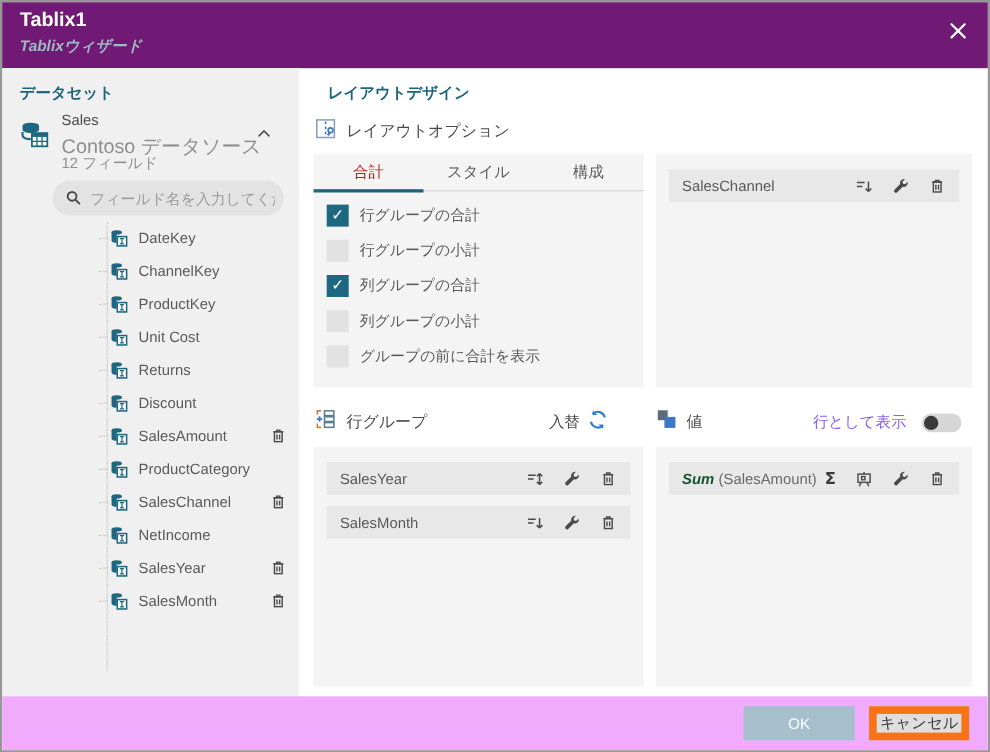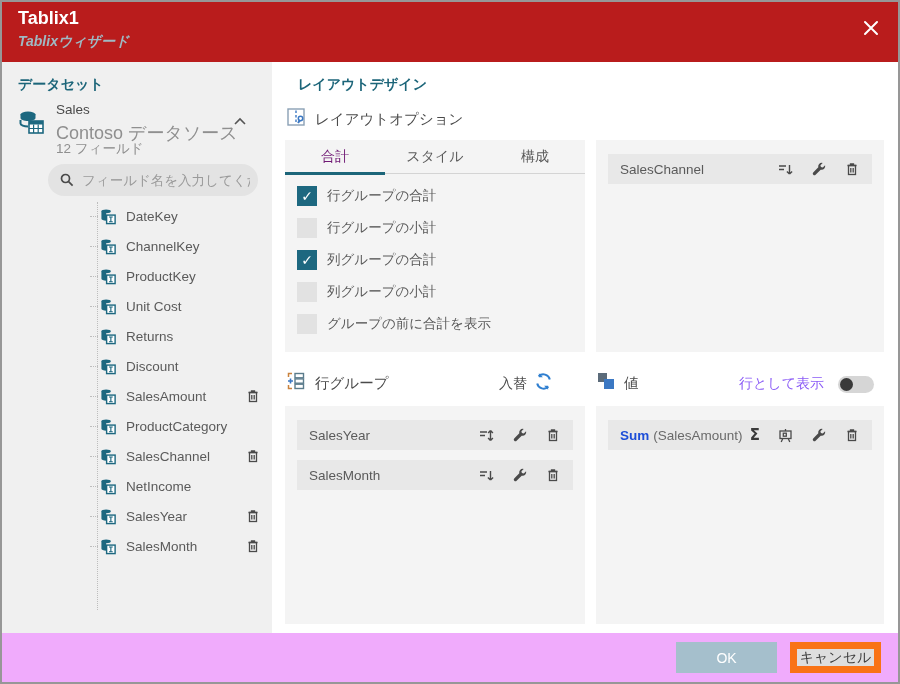--- a/index.html
+++ b/index.html
@@ -1,20 +1,20 @@
 <!DOCTYPE html>
 <html><head>
 <meta charset="utf-8">
 <style>
   * { margin:0; padding:0; box-sizing:border-box; }
   html,body { width:900px; height:684px; background:#fff; font-family:"Liberation Sans","DejaVu Sans",sans-serif; }
   .dialog { position:relative; width:900px; height:684px; background:#fff; border:2px solid #979797; overflow:hidden; }
 
   
-  .header { position:absolute; left:-2px; top:-2px; width:900px; height:62px; background:#b91c1c; }
+  .header { position:absolute; left:-2px; top:-2px; width:900px; height:62px; background:#701a75; }
   .header .title { position:absolute; left:18px; top:8px; color:#fff; font-size:18px; font-weight:bold; }
   .header .subtitle { position:absolute; left:18px; top:33px; color:#9fb9c3; font-size:14px; font-style:italic; font-weight:bold; }
   .close-btn { position:absolute; right:16px; top:17px; width:26px; height:26px; cursor:pointer; display:flex; align-items:center; justify-content:center; }
 
   
   .sidebar { position:absolute; left:0; top:60px; width:270px; height:571px; background:#f0f0f0; }
   .ds-heading { position:absolute; left:16px; top:14px; color:#1c6579; font-size:14px; font-weight:bold; }
   .dataset-node { position:absolute; left:14px; top:40px; width:244px; }
   .dataset-icon { position:absolute; left:2px; top:6px; }
   .ds-name { position:absolute; left:40px; top:0; font-size:13.5px; color:#4a4a4a; }
@@ -37,37 +37,37 @@
   .sec-title { color:#4a4a4a; font-size:14.5px; }
   .panel { position:absolute; background:#f4f4f4; }
   .p-l1 { left:283px; top:138px; width:300px; height:212px; }
   .p-r1 { left:594px; top:138px; width:288px; height:212px; }
   .p-l2 { left:283px; top:404px; width:300px; height:218px; }
   .p-r2 { left:594px; top:404px; width:288px; height:218px; }
 
   
   .tabs { display:flex; border-bottom:1px solid #d4d4d4; height:34px; }
   .tab { flex:1; text-align:center; font-size:14px; color:#5a5a5a; line-height:32px; cursor:pointer; position:relative; }
-  .tab.active { color:#701a75; }
+  .tab.active { color:#b91c1c; }
   .tab.active::after { content:""; position:absolute; left:0; right:0; bottom:-2px; height:3px; background:#1c6579; }
 
   
   .cb-row { display:flex; align-items:center; margin:11px 0 0 12px; height:21px; cursor:pointer; }
   .cb-box { width:20px; height:20px; background:#e2e2e2; margin-right:10px; display:flex; align-items:center; justify-content:center; }
   .cb-box.checked { background:#1d6880; color:#fff; font-size:14px; font-weight:bold; }
   .cb-label { font-size:13.5px; color:#5a5a5a; }
 
   
   .group-row { position:relative; margin:14px 12px 10px 12px; height:30px; background:#e8e8e8; display:flex; align-items:center; }
   .group-row + .group-row { margin-top:10px; }
   .gr-name { margin-left:12px; font-size:13.5px; color:#5a5a5a; flex:1; }
   .gr-icons { display:flex; align-items:center; gap:17px; margin-right:12px; }
   .gr-icons .gicon { cursor:pointer; display:flex; align-items:center; }
   .sigma { font-size:15px; color:#3a3a3a; font-weight:bold; cursor:pointer; font-family:"DejaVu Sans",sans-serif; }
-  .sum-agg { font-weight:bold; color:#1d4ed8; }
+  .sum-agg { font-weight:bold; color:#14532d;font-style:italic; }
   .sum-field { color:#6a6a6a; margin-left:4px; }
 
   
   .swap-wrap { position:absolute; left:497px; top:370px; display:flex; align-items:center; gap:7px; cursor:pointer; }
   .swap-label { color:#4a4a4a; font-size:14px; }
   .toggle-wrap { position:absolute; left:737px; top:373px; display:flex; align-items:center; gap:14px; }
   .toggle-label { color:#8b5cf6; font-size:14px; }
   .toggle { width:36px; height:17px; background:#d6d6d6; border-radius:9px; position:relative; cursor:pointer; }
   .toggle .knob { position:absolute; left:2px; top:2px; width:13px; height:13px; border-radius:50%; background:#3a3a3a; }
 

